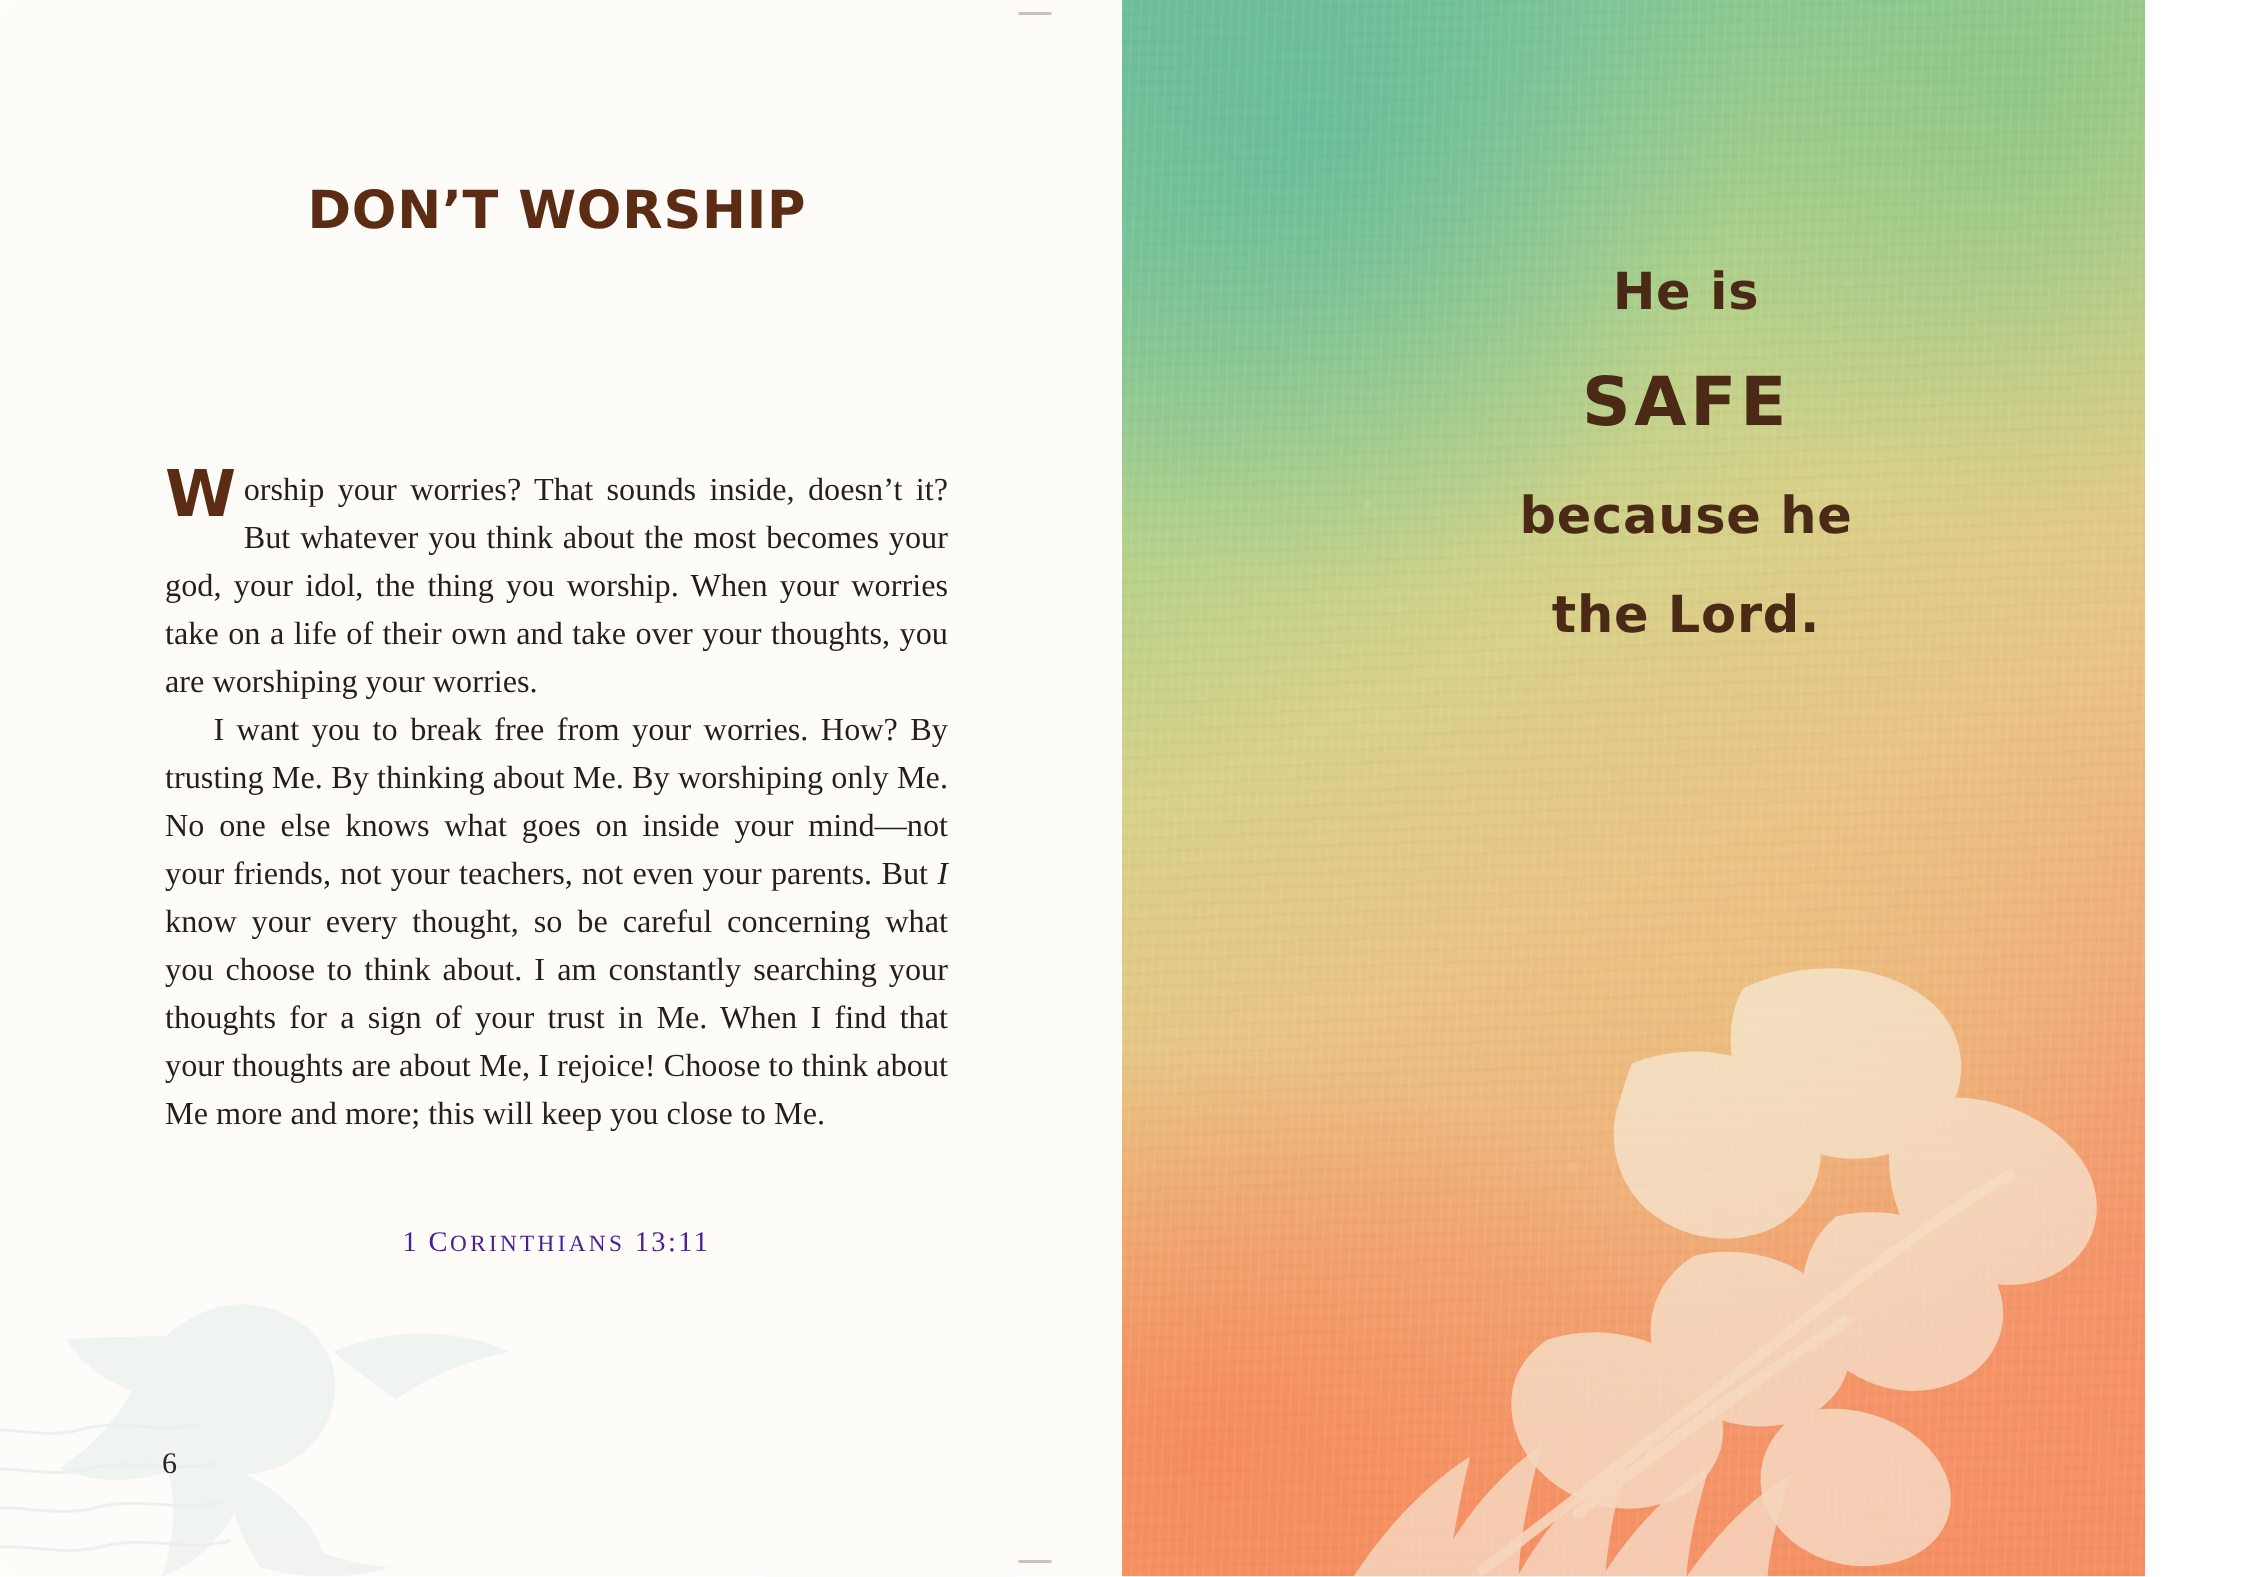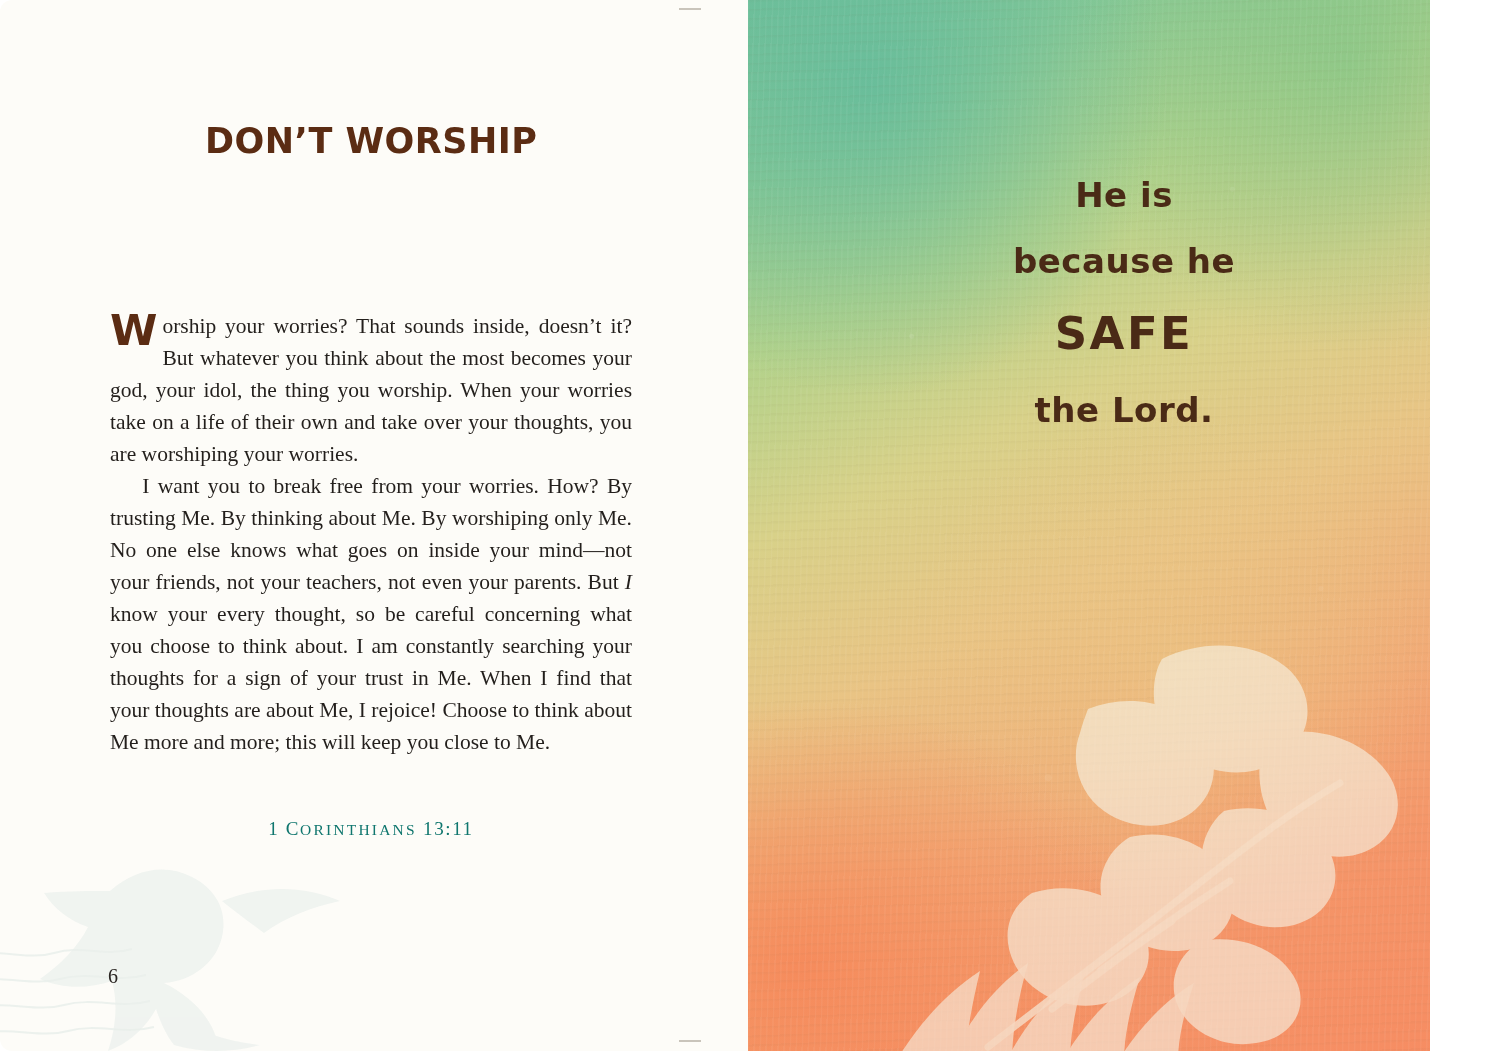--- a/index.html
+++ b/index.html
@@ -88,21 +88,21 @@
 
   .reference {
     position: absolute;
     left: 110px;
     top: 818px;
     width: 522px;
     text-align: center;
     font-family: "Liberation Serif", serif;
     font-size: 19px;
     letter-spacing: 1.6px;
-    color: #0f766e;
+    color: #4c1d95;
   }
   .reference .sc {
     font-size: 15.5px;
     letter-spacing: 2.2px;
   }
 
   .folio {
     position: absolute;
     left: 108px;
     top: 965px;
@@ -286,19 +286,19 @@
           <path d="M150 420 C168 380 194 346 228 322 C218 358 212 392 212 420 Z"></path>
           <path d="M206 420 C226 382 252 350 286 328 C276 364 270 394 270 420 Z"></path>
           <path d="M262 420 C282 386 308 356 340 336 C330 368 324 396 324 420 Z"></path>
           <path d="M318 420 C338 388 364 360 394 342 C384 372 378 398 378 420 Z"></path>
         </g>
       </svg>
     </div>
 
     <div class="verse-block">
       <p class="verse-line plain">He is</p>
+      <p class="verse-line shout">SAFE</p>
       <p class="verse-line plain">because he</p>
-      <p class="verse-line shout">SAFE</p>
       <p class="verse-line plain">the Lord.</p>
     </div>
   </div>
 
 </div>
 
 </body></html>

